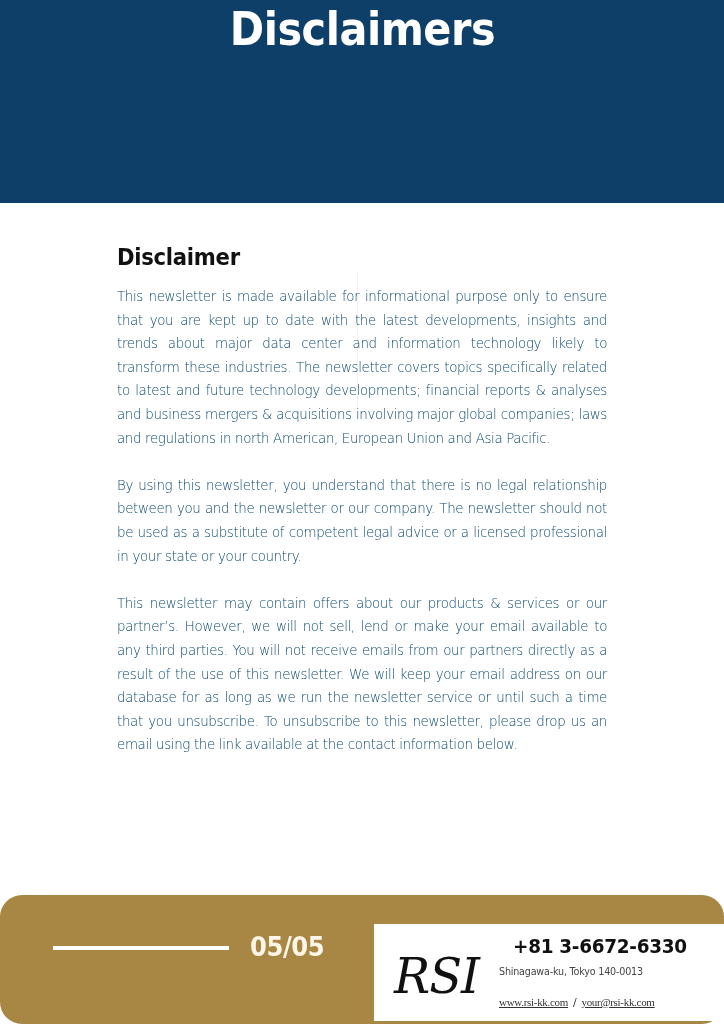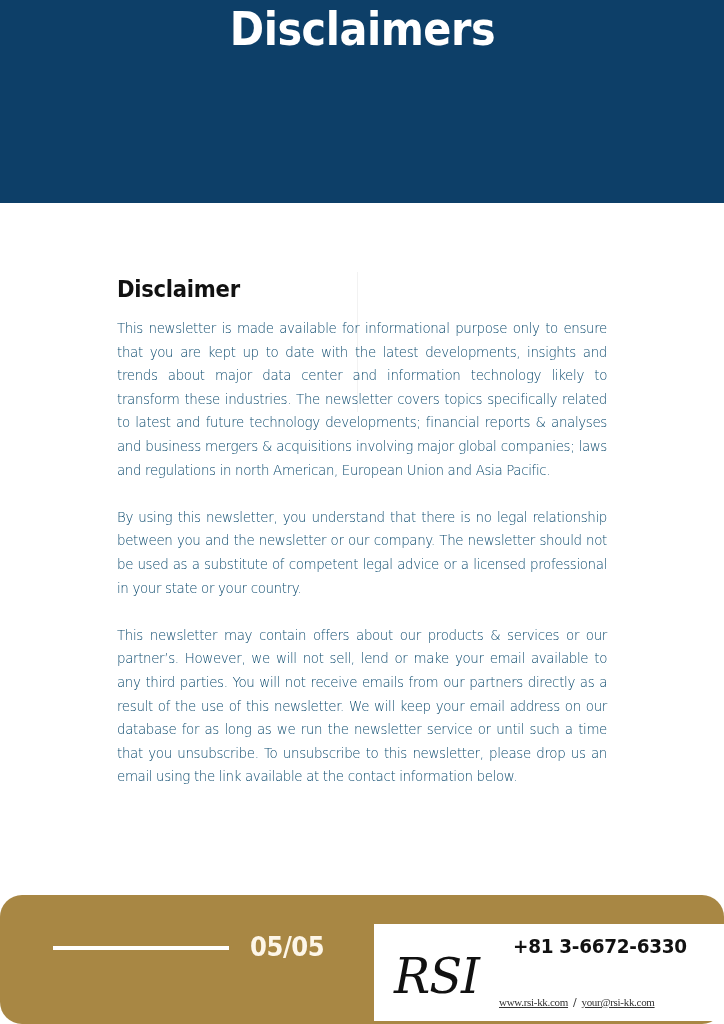--- a/index.html
+++ b/index.html
@@ -18,21 +18,21 @@
       font-family: "DejaVu Sans", sans-serif; font-weight: bold;
       font-size: 46px; letter-spacing: -0.5px;
       transform: scaleX(0.9);
       position: relative; top: 2px;
     }
     .artifact-line {
       position: absolute; left: 357px; top: 272px; width: 1px; height: 140px;
       background: #f2f2f2;
     }
     .content {
-      position: absolute; left: 117px; top: 271px; width: 490px;
+      position: absolute; left: 117px; top: 239px; width: 490px;
     }
     .content h2 {
       margin: 0 0 10px 0;
       font-family: "DejaVu Sans", sans-serif; font-weight: bold;
       font-size: 23px; color: #111111; letter-spacing: -0.3px;
       transform: scaleX(0.92); transform-origin: left center;
       line-height: 36px;
     }
     .content p {
       margin: 0 0 23.6px 0;
@@ -105,18 +105,19 @@
 </div>
 
 <div class="footer">
   <div class="footer-rule"></div>
   <div class="page-num">05/05</div>
 
   <div class="contact-card">
     <div class="logo">RSI</div>
     <div class="phone">+81 3-6672-6330</div>
     <div class="address">
+      <div>Shinagawa-ku, Tokyo 140-0013</div>
     </div>
     <div class="links">
       <a>www.rsi-kk.com</a><span class="sep">/</span><a>your@rsi-kk.com</a>
     </div>
   </div>
 </div>
 
 </body></html>

